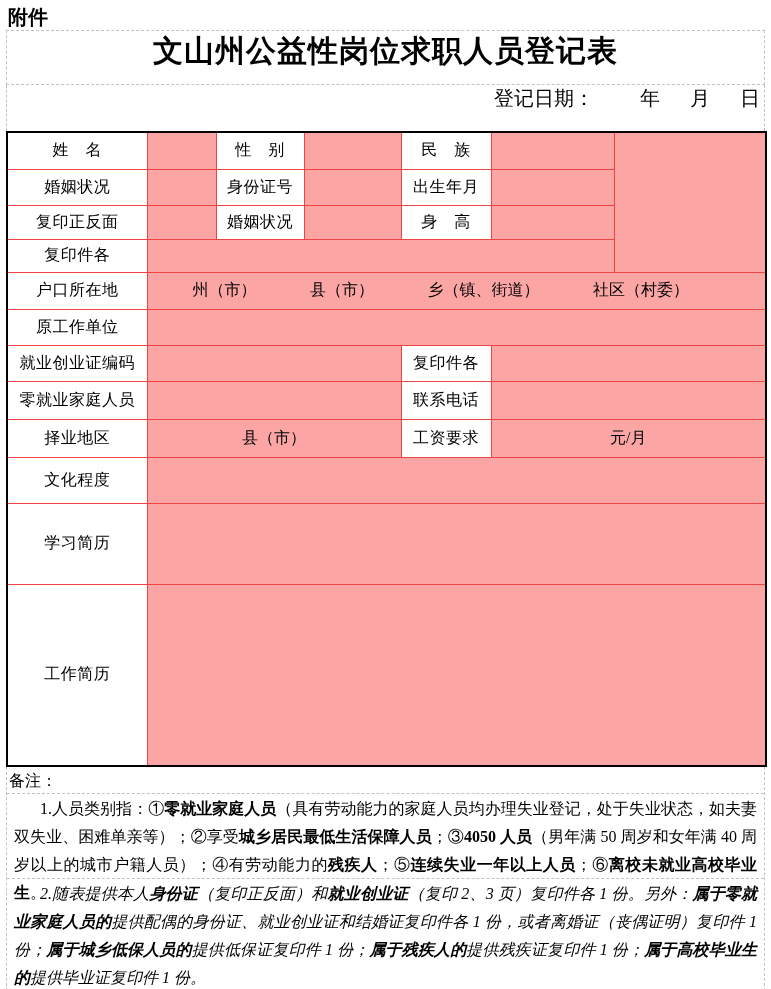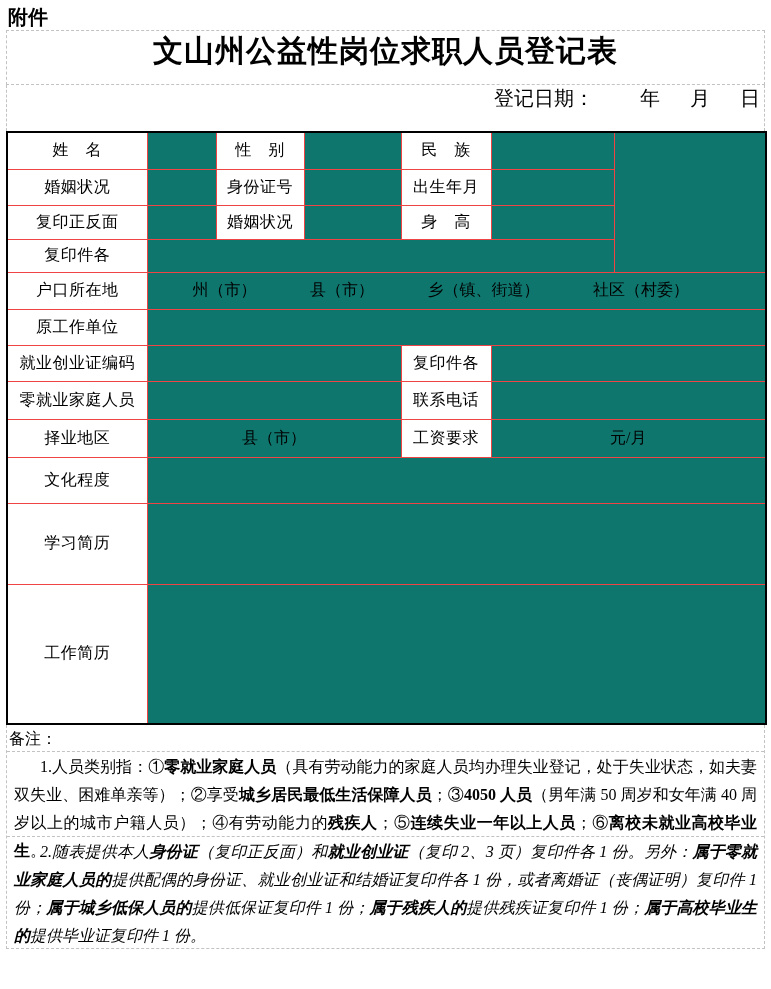--- a/index.html
+++ b/index.html
@@ -40,21 +40,21 @@
     border-collapse:collapse;table-layout:fixed;width:759px;
     border:2px solid #000;
   }
   table.form td{
     border:1px solid #ef4444;
     font-size:16px;
     text-align:center;vertical-align:middle;
     padding:0;overflow:hidden;
   }
   td.lbl{letter-spacing:0.5px;}
-  td.val{background:#0f766e;}
+  td.val{background:#fca5a5;}
   .hh{
     display:flex;align-items:center;justify-content:space-between;
     height:100%;padding:0 76px 0 45px;
   }
   .val-right{text-align:right;padding-right:20px;}
 
   .notes{
     box-sizing:border-box;width:759px;
     border-left:1px dashed #c2c2c2;border-right:1px dashed #c2c2c2;border-bottom:1px dashed #c2c2c2;
   }
@@ -165,21 +165,21 @@
       <td class="val" colspan="2">元/月</td>
     </tr>
     <tr style="height:46px">
       <td class="lbl">文化程度</td>
       <td class="val" colspan="6"></td>
     </tr>
     <tr style="height:81px">
       <td class="lbl">学习简历</td>
       <td class="val" colspan="6"></td>
     </tr>
-    <tr style="height:140px">
+    <tr style="height:182px">
       <td class="lbl">工作简历</td>
       <td class="val" colspan="6"></td>
     </tr>
   </tbody>
     </table>
 
   <div class="notes">
     <div class="notes-label">备注：</div>
     <div class="notes-para p1"><span>1.人员类别指：①</span><span class="b">零就业家庭人员</span><span>（具有劳动能力的家庭人员均办理失业登记，处于失业状态，如夫妻双失业、困难单亲等）；②享受</span><span class="b">城乡居民最低生活保障人员</span><span>；③</span><span class="b">4050 人员</span><span>（男年满 50 周岁和女年满 40 周岁以上的城市户籍人员）；④有劳动能力的</span><span class="b">残疾人</span><span>；⑤</span><span class="b">连续失业一年以上人员</span><span>；⑥</span><span class="b">离校未就业高校毕业生</span><span>。</span></div>
     <div class="notes-para p2"><span>2.随表提供本人</span><span class="b">身份证</span><span>（复印正反面）和</span><span class="b">就业创业证</span><span>（复印 2、3 页）复印件各 1 份。另外：</span><span class="b">属于零就业家庭人员的</span><span>提供配偶的身份证、就业创业证和结婚证复印件各 1 份，或者离婚证（丧偶证明）复印件 1 份；</span><span class="b">属于城乡低保人员的</span><span>提供低保证复印件 1 份；</span><span class="b">属于残疾人的</span><span>提供残疾证复印件 1 份；</span><span class="b">属于高校毕业生的</span><span>提供毕业证复印件 1 份。</span></div>

